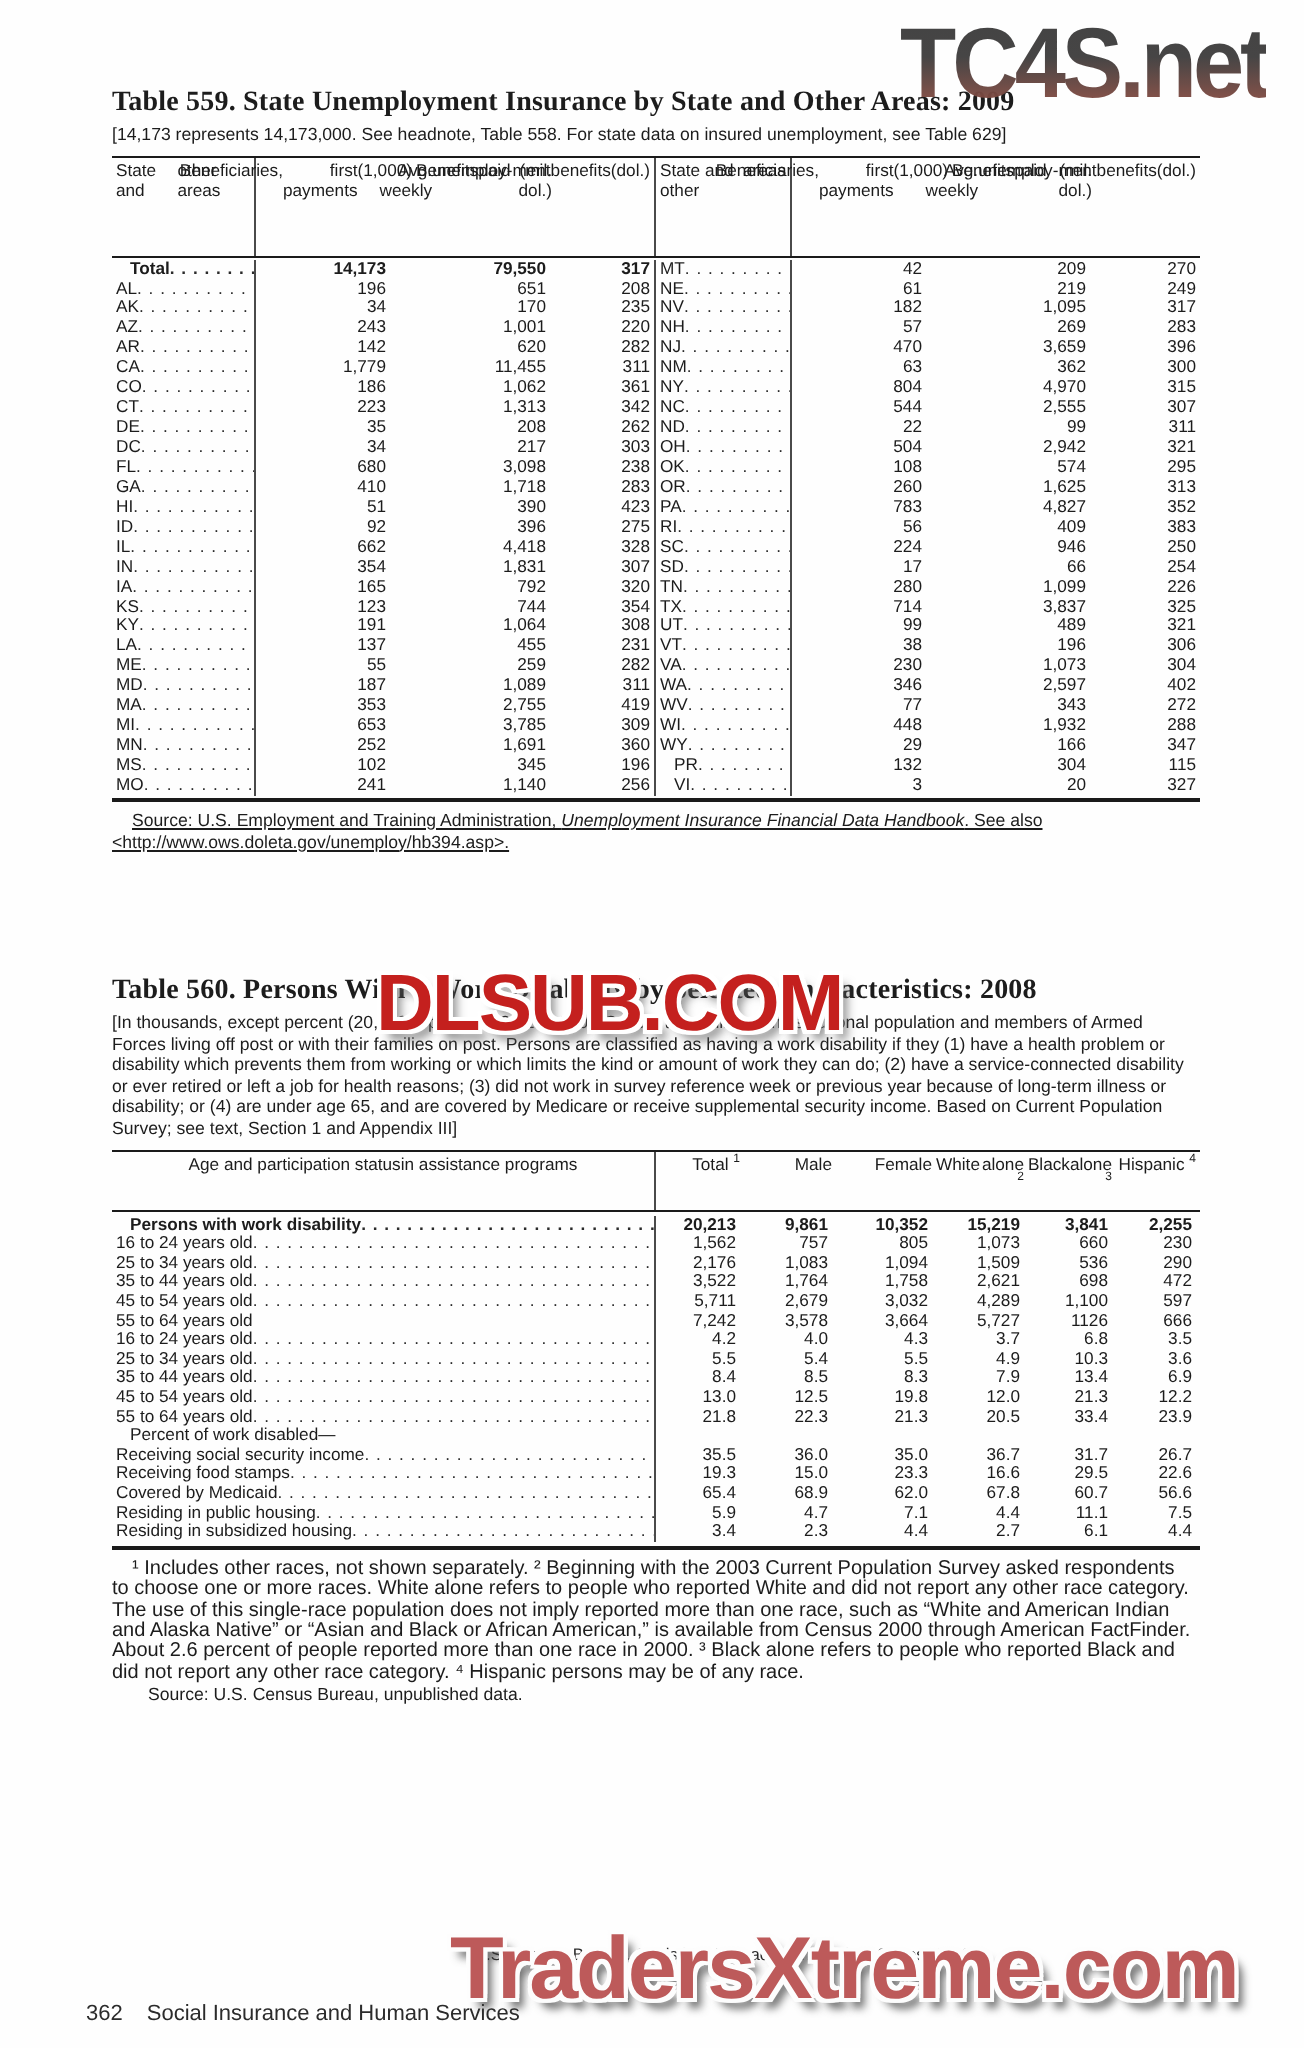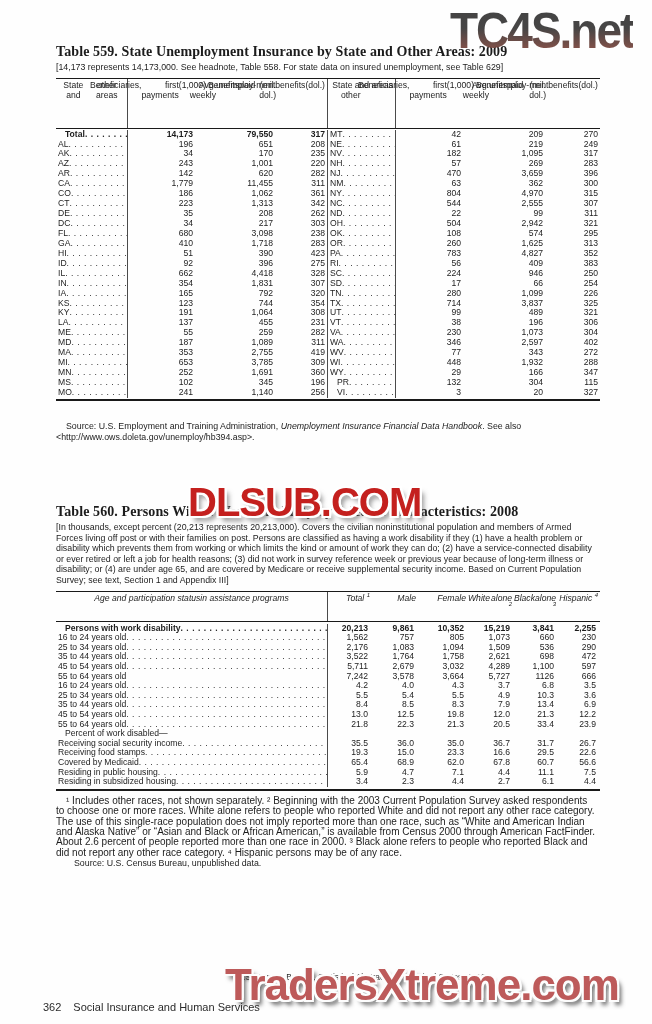--- a/index.html
+++ b/index.html
@@ -10,21 +10,21 @@
     font-family:"Liberation Sans","DejaVu Sans",sans-serif;
   }
   .content { position:absolute; left:56px; top:0; width:544px; }
 
   
   .tbl-title {
     font-family:"Liberation Serif","DejaVu Serif",serif;
     font-weight:bold; font-size:14px; line-height:16px; letter-spacing:.1px;
   }
   .headnote { font-size:8.8px; line-height:10.6px; margin-top:2px; }
-  .srcnote  { font-size:8.8px; line-height:10.6px; margin-top:20px; }
+  .srcnote  { font-size:8.8px; line-height:10.6px; margin-top:4px;text-decoration:underline; }
   .srcnote .ind { display:inline-block; width:10px; }
   .ital { font-style:italic; }
   .footnotes { font-size:10px; line-height:10.4px; margin-top:5px; }
   .footnotes .ind { display:inline-block; width:10px; }
   .fn-src { font-size:8.8px; line-height:10.4px; }
   .fn-src .ind { display:inline-block; width:18px; }
   sup { font-size:6px; vertical-align:super; line-height:0; }
 
   
   .tbl { border-top:1.5px solid #1a1a1a; border-bottom:2px solid #1a1a1a; margin-top:5px; }
@@ -33,37 +33,37 @@
   .c { font-size:8.6px; line-height:9.93px; }
   .br { border-right:1px solid #4a4a4a; }
   .b { font-weight:bold; }
   .num { text-align:right; }
   .lblc { display:flex; align-items:baseline; padding-left:2px; overflow:hidden; white-space:nowrap; }
   .lblc .lbl { white-space:nowrap; }
   .lblc .dots { flex:1; overflow:hidden; white-space:nowrap; color:#2a2a2a; }
   .lblc .dots::after { content:" . . . . . . . . . . . . . . . . . . . . . . . . . . . . . . . . . . . ."; letter-spacing:.5px; }
   .ind1 { padding-left:9px !important; }
   .hcell { display:flex; flex-direction:row; padding:2px 2px 1px 0; }
-  .hstate { justify-content:center; text-align:center; padding-left:2px; }
+  .hstate { justify-content:center; padding-left:2px; }
   .hnum { justify-content:flex-end; text-align:right; }
 
   
   .g559 .trow { grid-template-columns:72px 80px 70px 50px 68px 80px 72px 52px; }
   .g559 .thead { height:50px; }
   .g559 .body .trow > :nth-child(2) { padding-right:15px; }
   .g559 .body .trow > :nth-child(3) { padding-right:5px; }
   .g559 .body .trow > :nth-child(4) { padding-right:2px; }
   .g559 .body .trow > :nth-child(6) { padding-right:15px; }
   .g559 .body .trow > :nth-child(7) { padding-right:5px; }
   .g559 .body .trow > :nth-child(8) { padding-right:2px; }
   .g559 .body { padding:1px 0; }
 
   
   .g560 .trow { grid-template-columns:272px 44px 46px 50px 46px 44px 42px; }
-  .g560 .thead { height:30px;font-style:italic; }
+  .g560 .thead { height:30px; }
   .g560 .c { line-height:9.6px; }
   .g560 .body .trow > .num { padding-right:4px; }
   .g560 .body { padding:2px 0; }
   .g560 .hcell { padding-bottom:2px; }
 
   
   .pg-footer { position:absolute; left:43px; top:953px; font-size:11px; color:#2b2b2b;margin-top:48px; }
   .pg-footer .pgno { margin-right:12px; }
   .credit { position:absolute; left:237px; top:972px; font-size:8.4px; color:#2b2b2b; }
 

